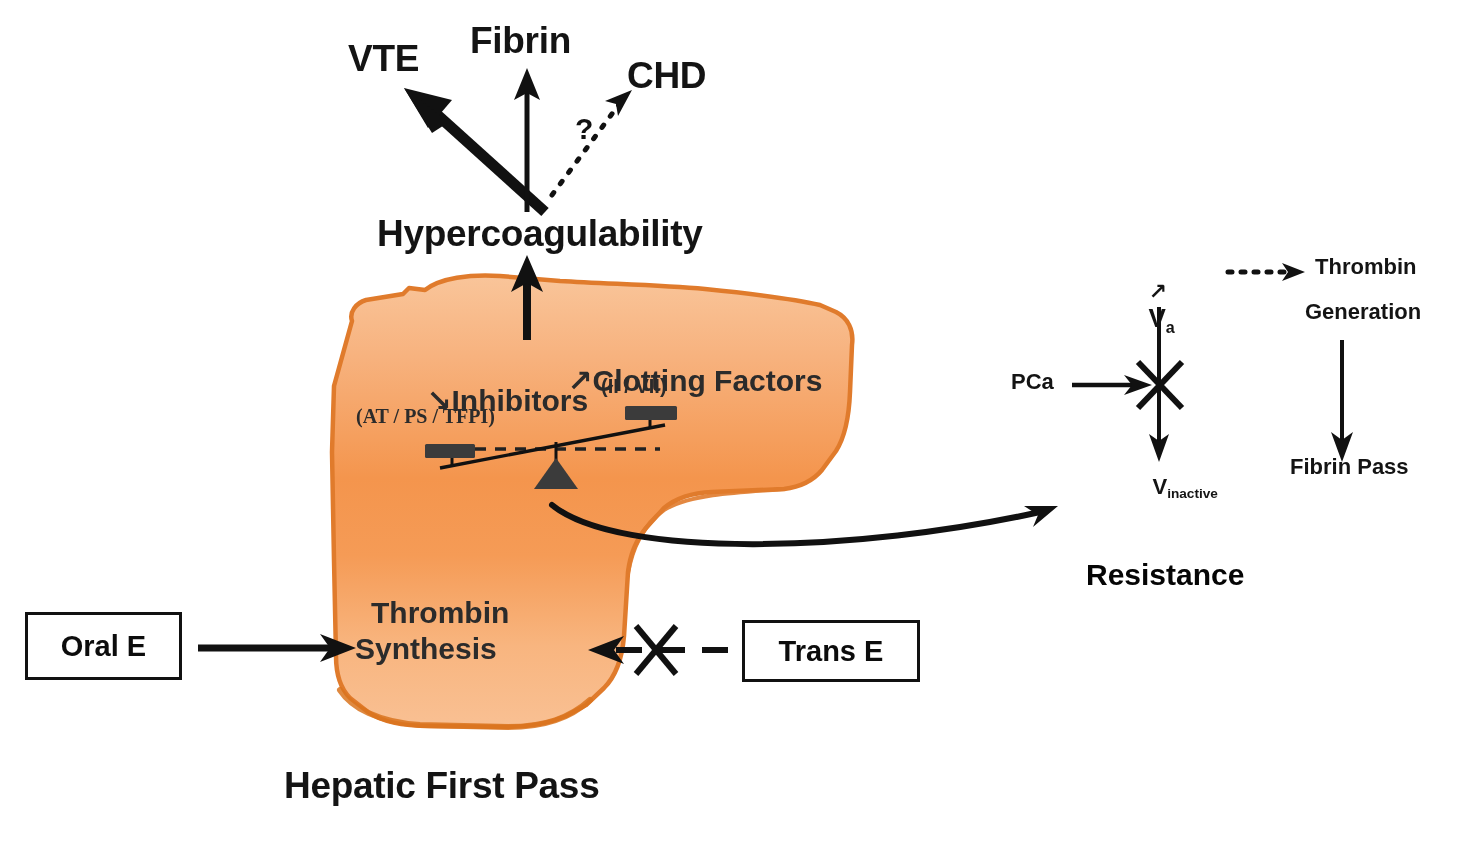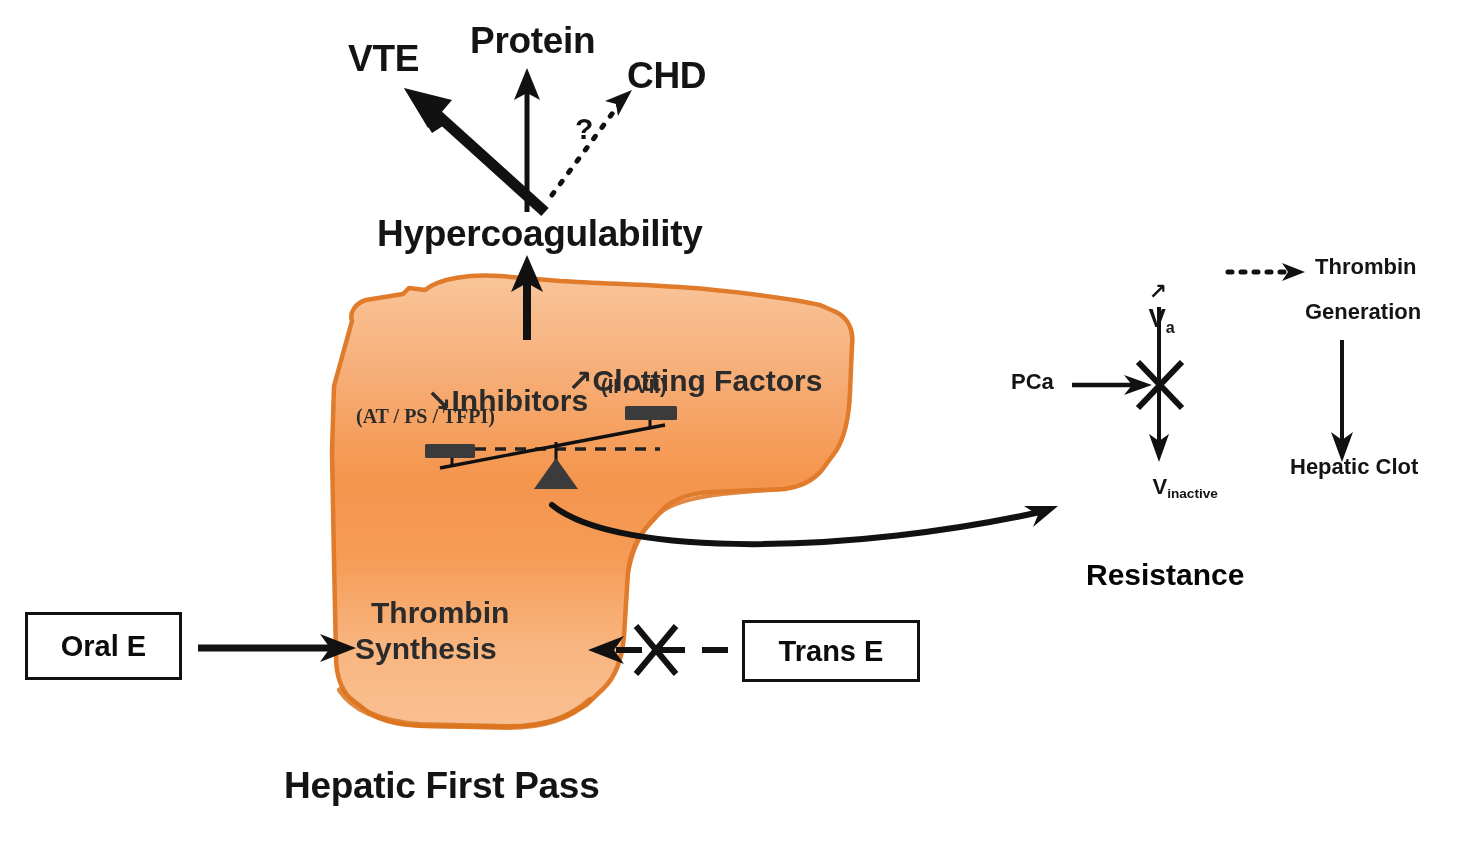--- a/index.html
+++ b/index.html
@@ -141,21 +141,21 @@
         <line x1="1182" y1="362" x2="1138" y2="408" stroke="#111" stroke-width="6"></line>
       </g>
 
       <line x1="1342" y1="340" x2="1342" y2="440" stroke="#111" stroke-width="4"></line>
       <path d="M 1342,462 L 1331,432 L 1342,440 L 1353,432 Z" fill="#111"></path>
     </g>
   </svg>
 
   <div class="lbl hdr" style="left:348px;top:38px;">VTE</div>
 
-  <div class="lbl hdr" style="left:470px;top:20px;">Protein</div>
+  <div class="lbl hdr" style="left:470px;top:20px;">Fibrin</div>
 
   <div class="lbl hdr" style="left:627px;top:55px;">CHD</div>
 
   <div class="lbl qm" style="left:575px;top:112px;">?</div>
 
   <div class="lbl hdr" style="left:377px;top:213px;">Hypercoagulability</div>
 
   <div class="lbl mid" style="left:534px;top:330px;">
     <span class="arrowglyph">↗</span><span>Clotting Factors</span>
   </div>
@@ -181,17 +181,17 @@
 
   <div class="lbl rt" style="left:1315px;top:255px;">Thrombin</div>
   <div class="lbl rt" style="left:1305px;top:300px;">Generation</div>
 
   <div class="lbl rt" style="left:1011px;top:370px;">PCa</div>
 
   <div class="lbl rt" style="left:1128px;top:450px;">
     <span>V</span><sub>inactive</sub>
   </div>
 
-  <div class="lbl rt" style="left:1290px;top:455px;">Hepatic Clot</div>
+  <div class="lbl rt" style="left:1290px;top:455px;">Fibrin Pass</div>
 
   <div class="lbl rtbig" style="left:1086px;top:558px;">Resistance</div>
 
 </div>
 
 </body></html>

